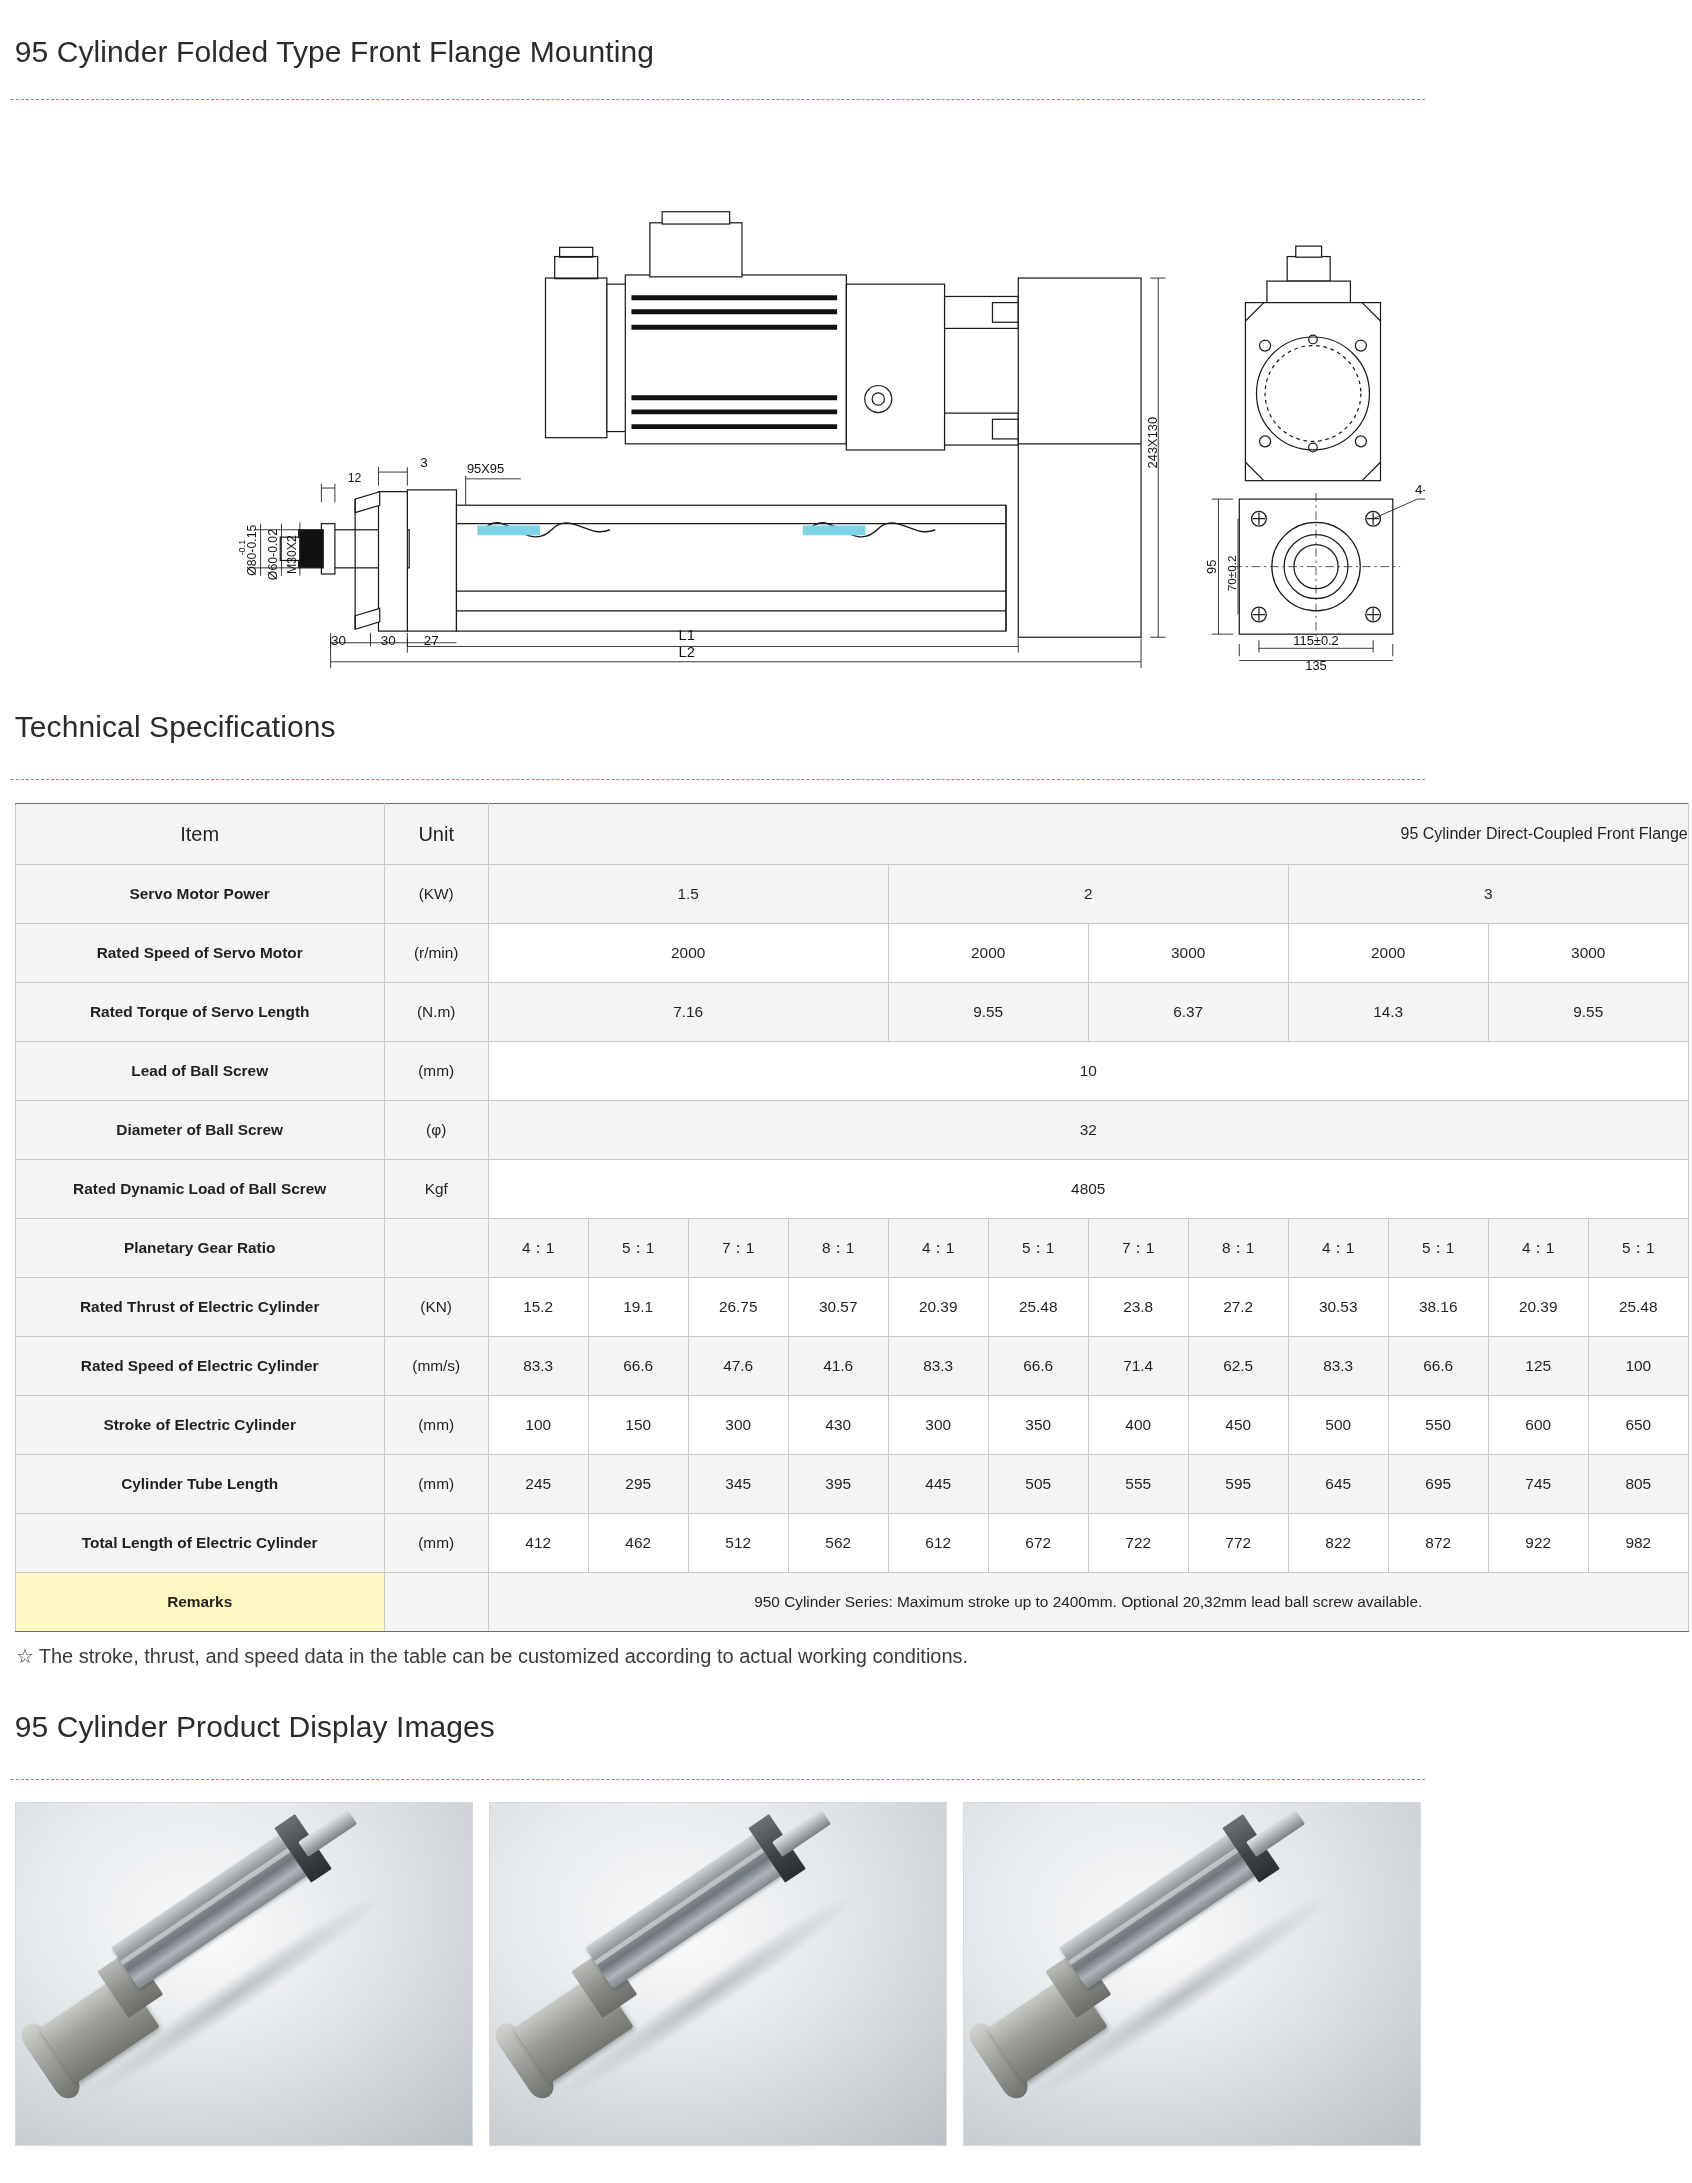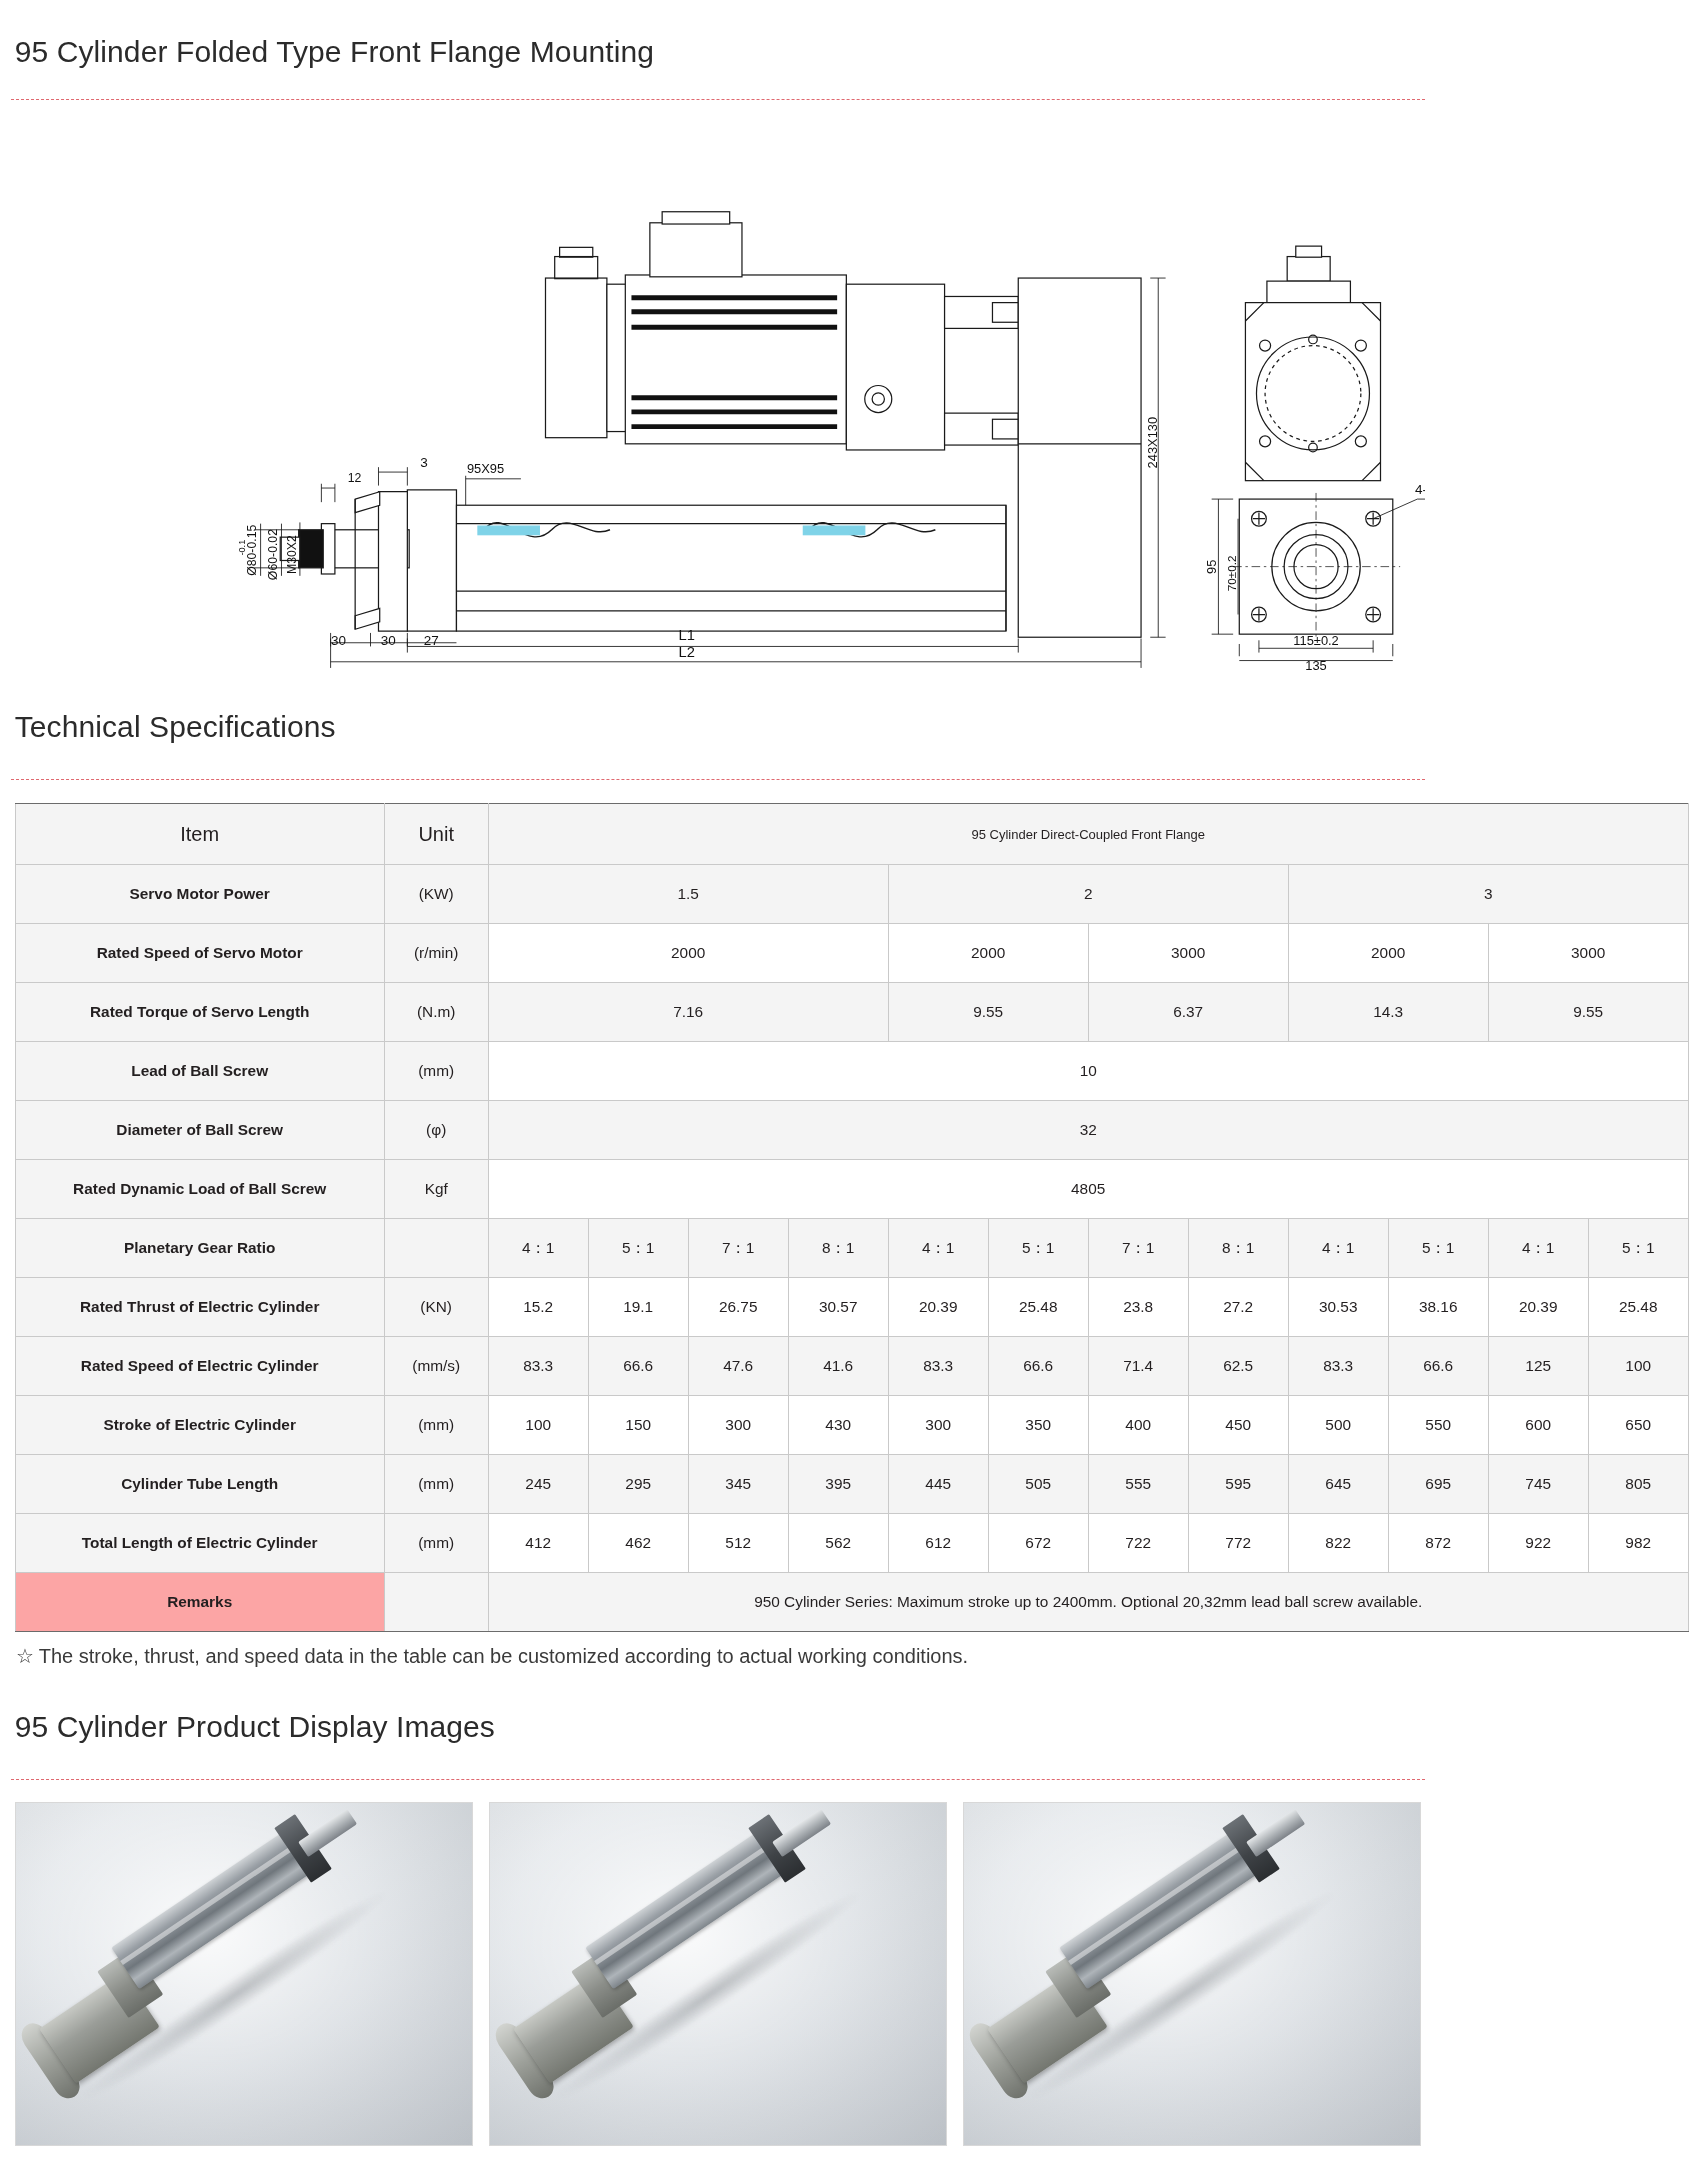--- a/index.html
+++ b/index.html
@@ -71,27 +71,27 @@
     width: 104px;
     background: #f4f4f4;
     font-size: 15.4px;
   }
   tr.head-row td {
     font-size: 20px;
     font-weight: normal;
     background: #f4f4f4;
     height: 61px;
   }
-  tr.head-row td.title-cell { background: #f4f4f4; font-size: 13px; }
+  tr.head-row td.title-cell { background: #f4f4f4; font-size: 16px; text-align: right; }
   td.val { background: #ffffff; margin-left: 21px; }
   td.shade { background: #f4f4f4; }
   td.remarks-label {
     font-size: 20px;
     font-weight: bold;
-    background: #fca5a5;
+    background: #fef9c3;
   }
   td.remarks-val { font-size: 16px; }
   .footnote {
     font-size: 20px;
     color: #3a3a3a;
     margin: 9.8px 0 0 4.9px;
     line-height: 1.4;
   }
   .footnote .star { color: #3a3a3a; margin-right: 4.9px; }
   

